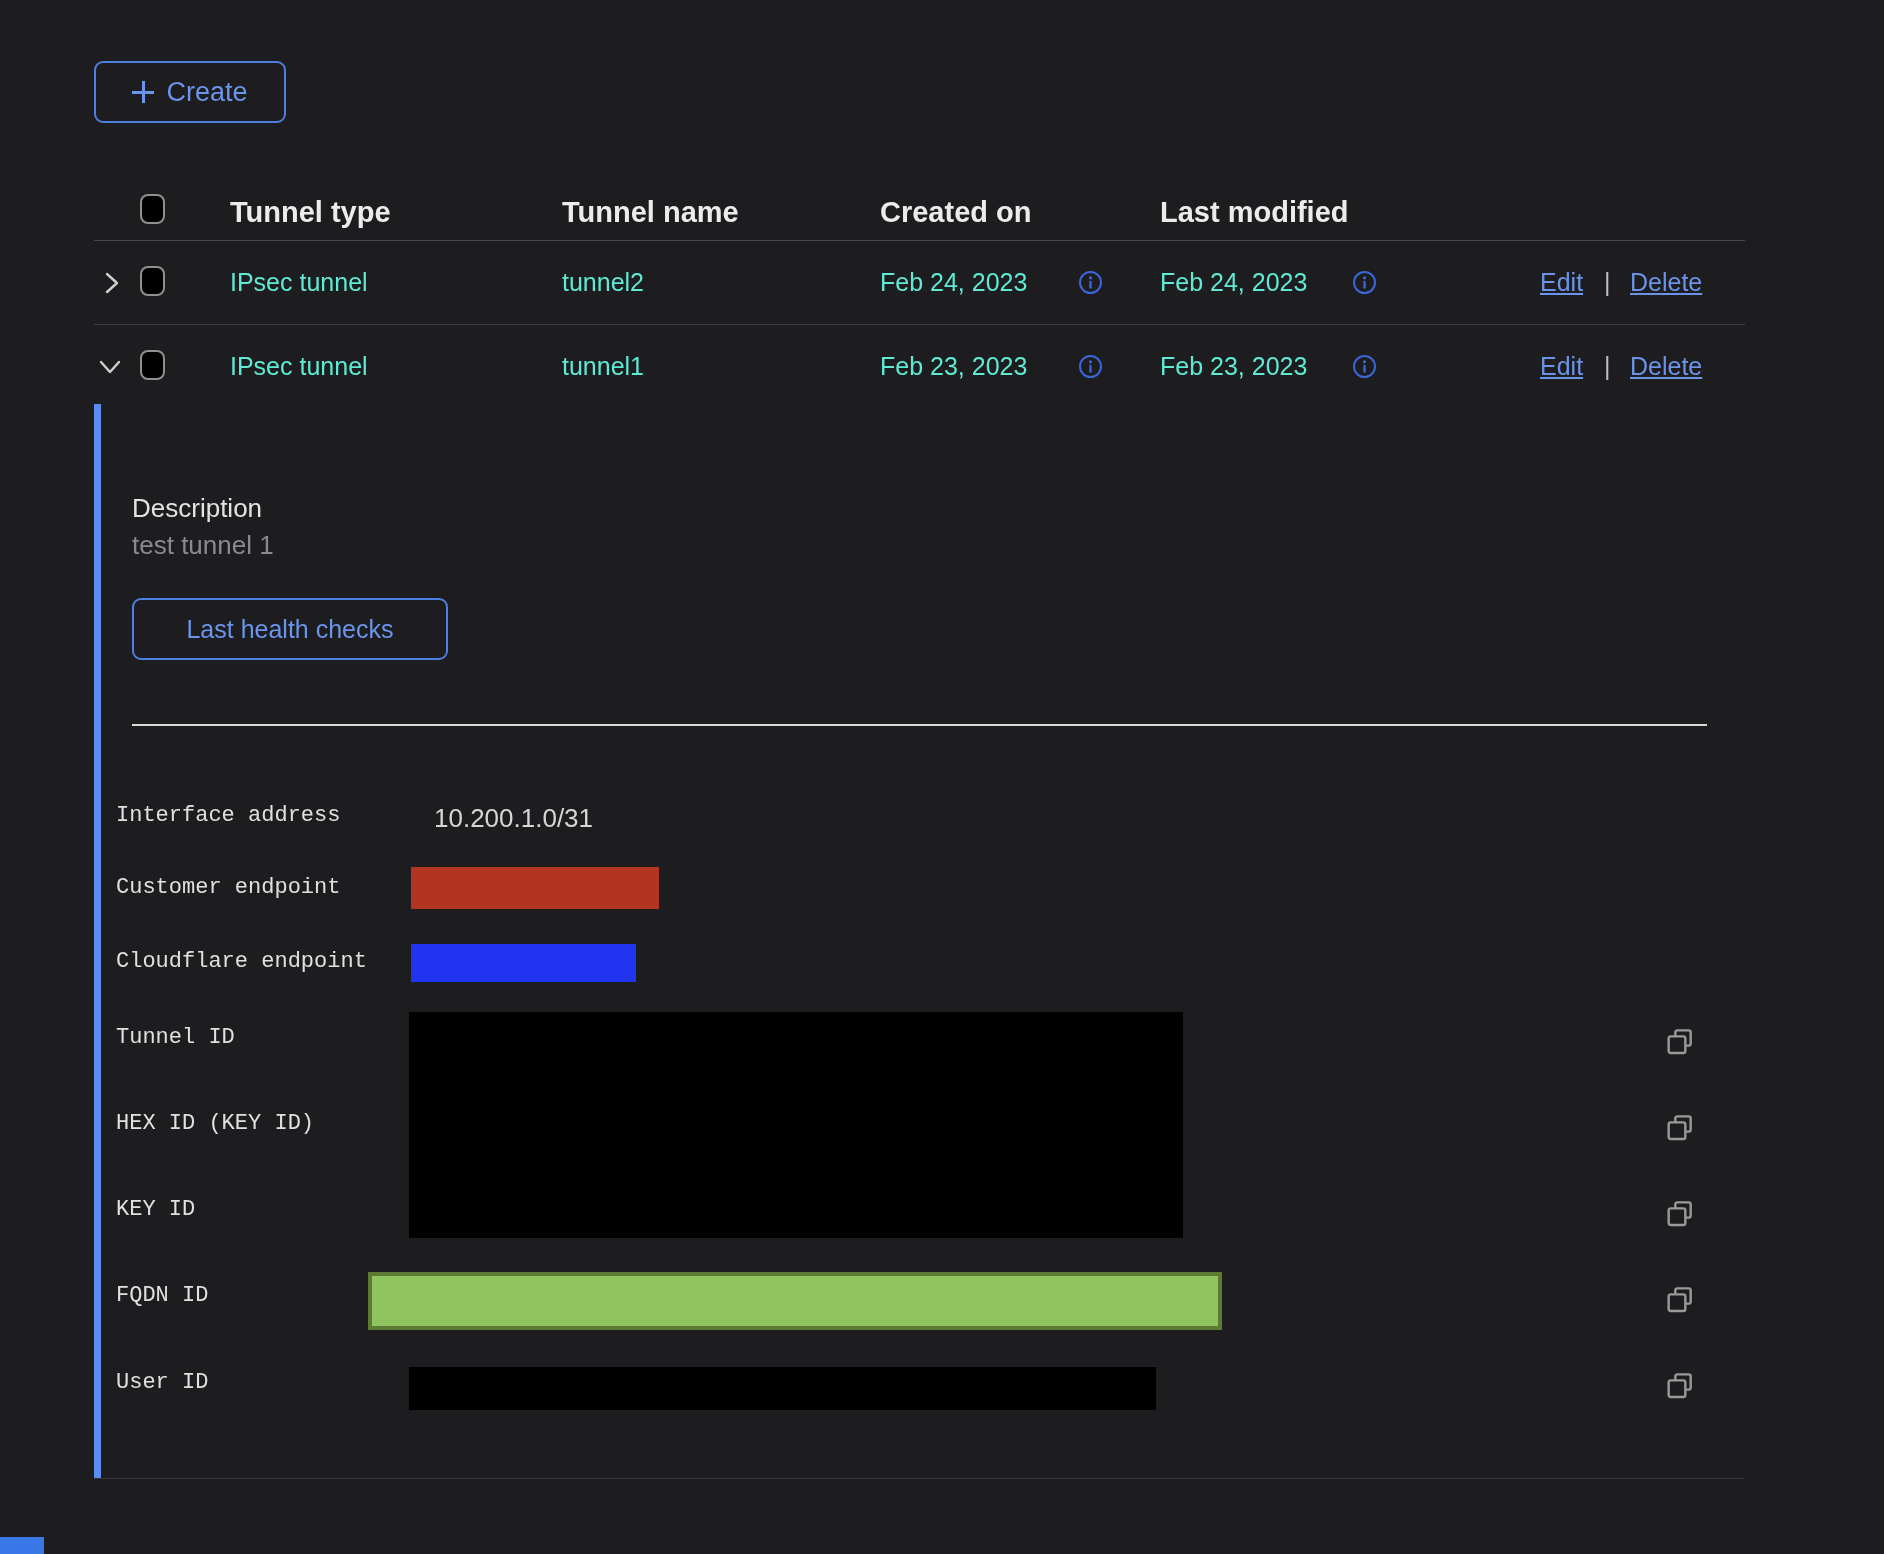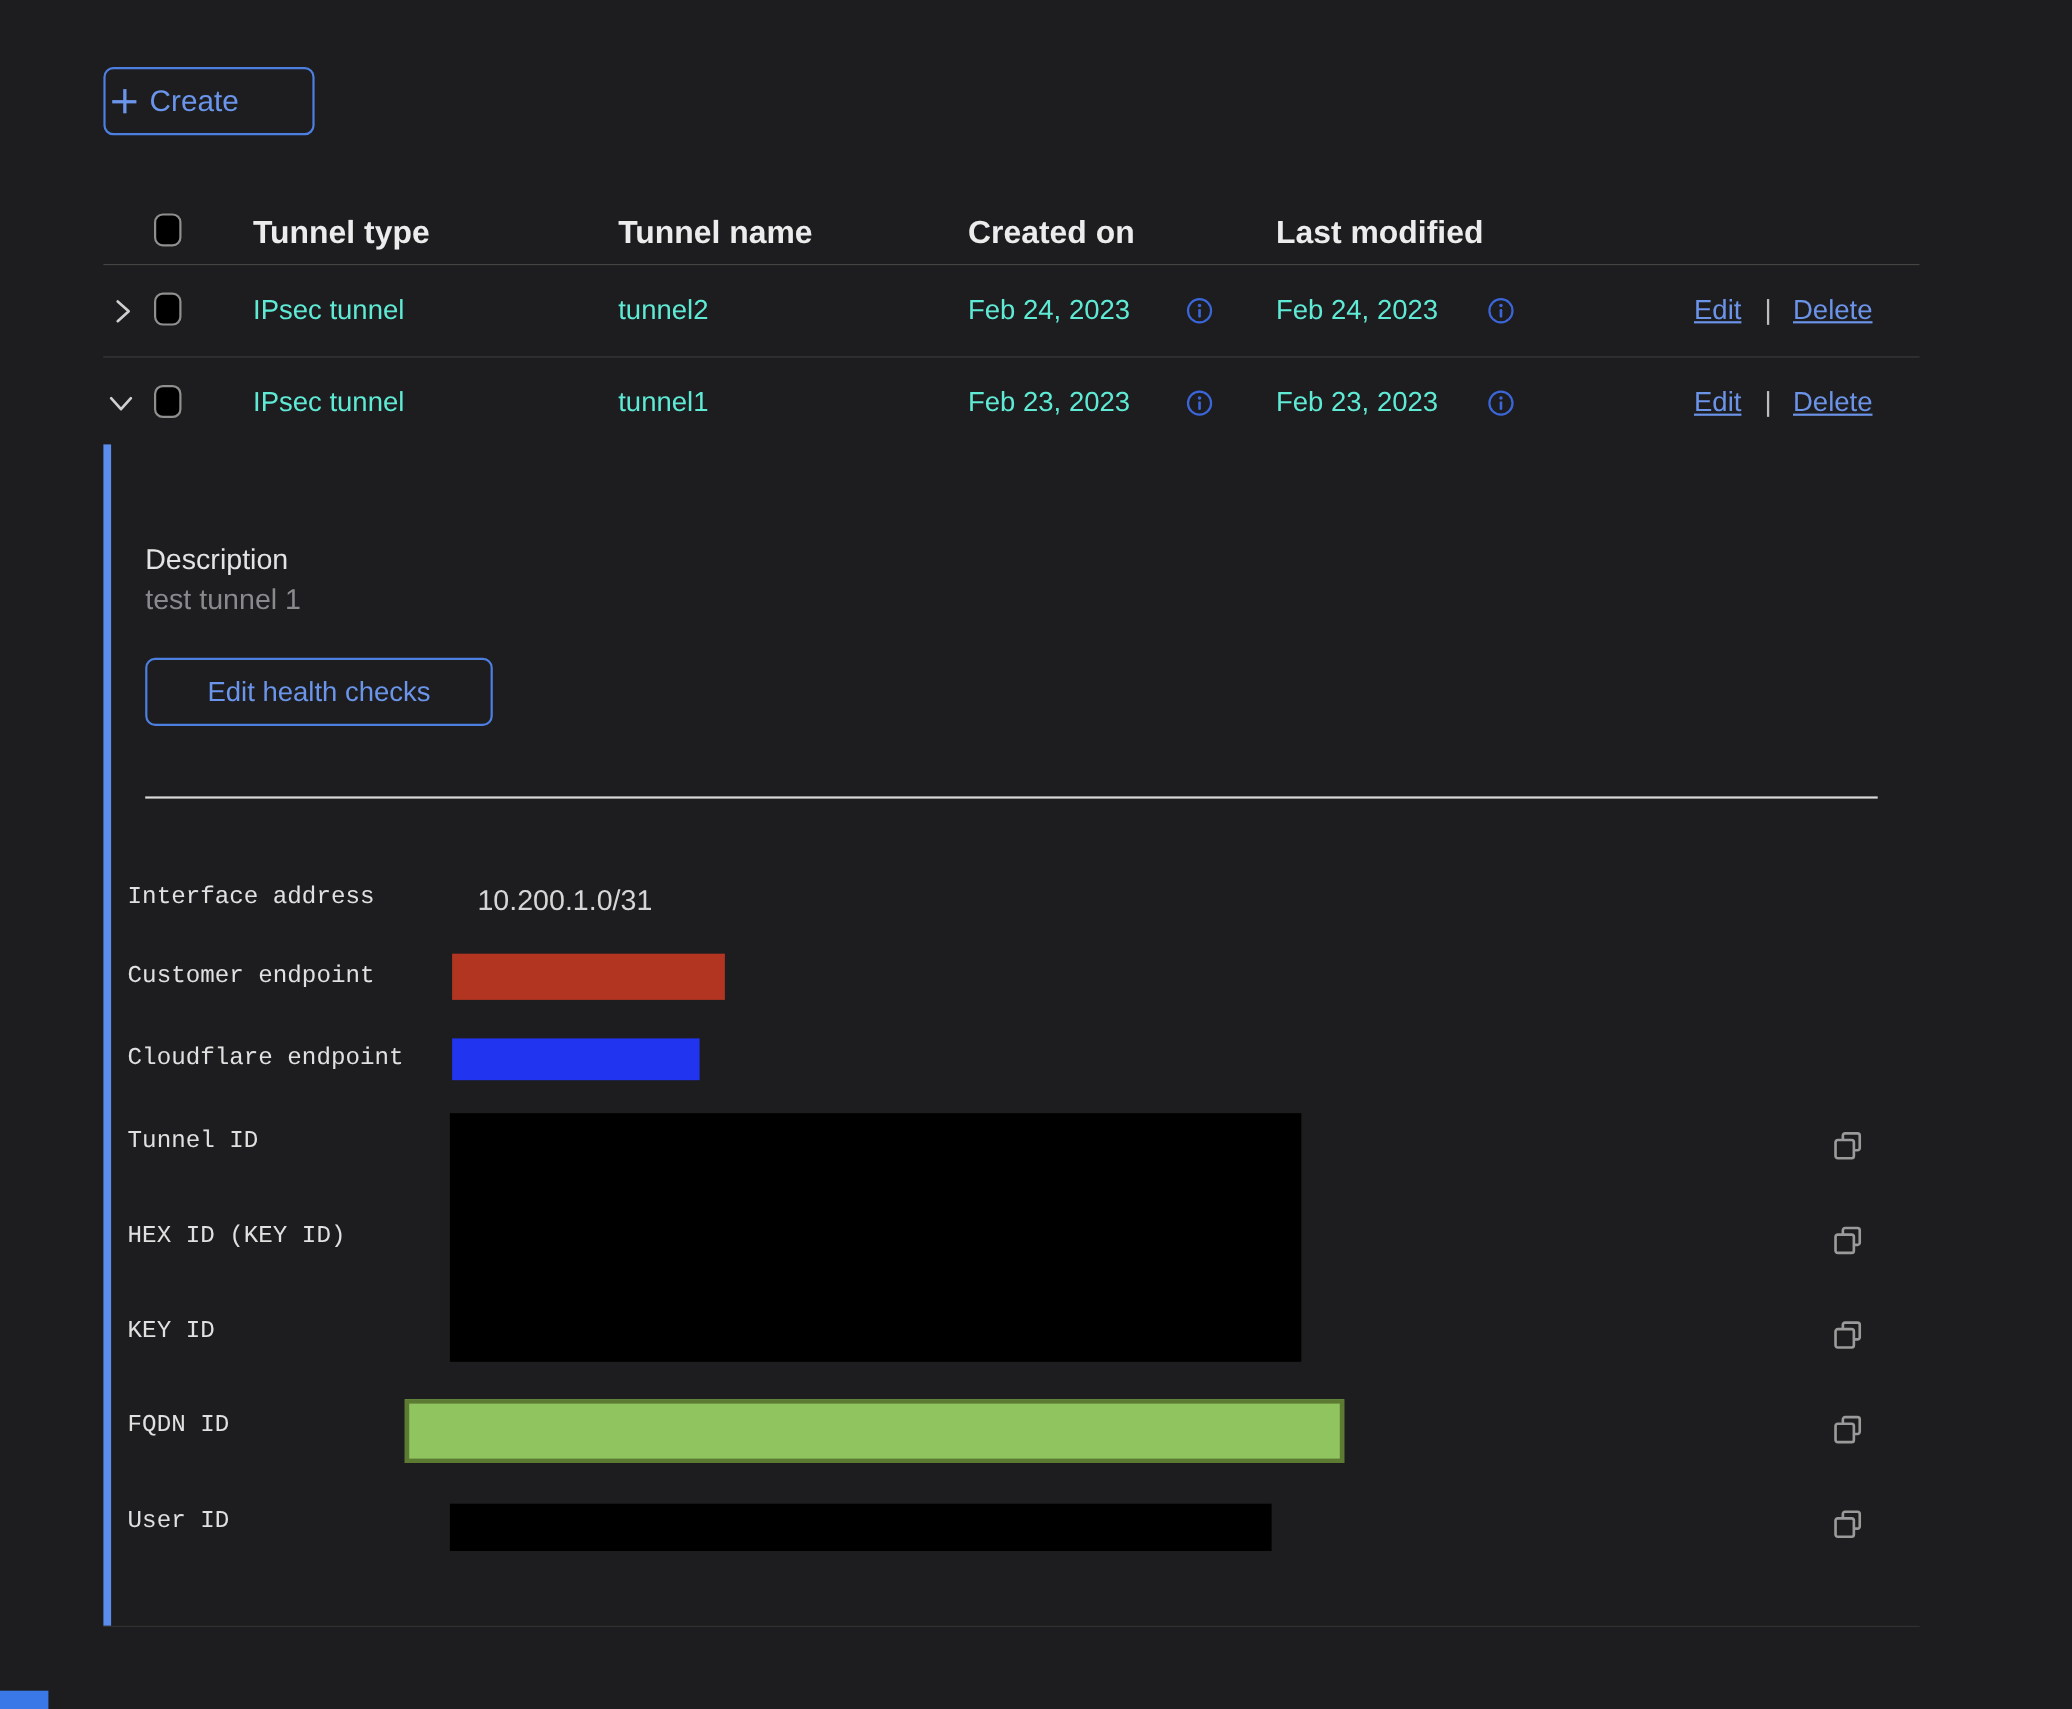--- a/index.html
+++ b/index.html
@@ -13,21 +13,21 @@
   }
   #app{position:absolute;inset:0;}
 
   .abs{position:absolute;}
 
   
   .create-btn{
     left:94px;top:61px;width:192px;height:62px;
     border:2px solid #4d7fe0;border-radius:9px;
     background:transparent;
-    display:flex;align-items:center;justify-content:flex-start;gap:12px;
+    display:flex;align-items:center;justify-content:center;gap:12px;
     cursor:pointer;
   }
   .create-btn .plus{position:relative;width:22px;height:22px;display:inline-block;}
   .create-btn .plus::before,.create-btn .plus::after{
     content:"";position:absolute;background:#6a95ea;
   }
   .create-btn .plus::before{left:0;top:10px;width:22px;height:2.5px;}
   .create-btn .plus::after{left:10px;top:0;width:2.5px;height:22px;}
   .create-btn .lbl{color:#6a95ea;font-size:27px;}
 
@@ -155,21 +155,21 @@
   <span class="abs link" style="left:1540px;top:352px;">Edit</span>
   <span class="abs pipe" style="left:1604px;top:352px;">|</span>
   <span class="abs link" style="left:1630px;top:352px;">Delete</span>
 
   <div class="abs blue-edge"></div>
 
   <div class="abs desc-label">Description</div>
   <div class="abs desc-value">test tunnel 1</div>
 
   <button class="abs health-btn">
-    <span class="lbl">Edit health checks</span>
+    <span class="lbl">Last health checks</span>
   </button>
 
   <div class="abs white-divider"></div>
 
   <div class="abs detail-label" style="top:803px;">Interface address</div>
   <div class="abs detail-value" style="left:434px;top:803px;">10.200.1.0/31</div>
 
   <div class="abs detail-label" style="top:875px;">Customer endpoint</div>
   <div class="abs redact-red"></div>
 

